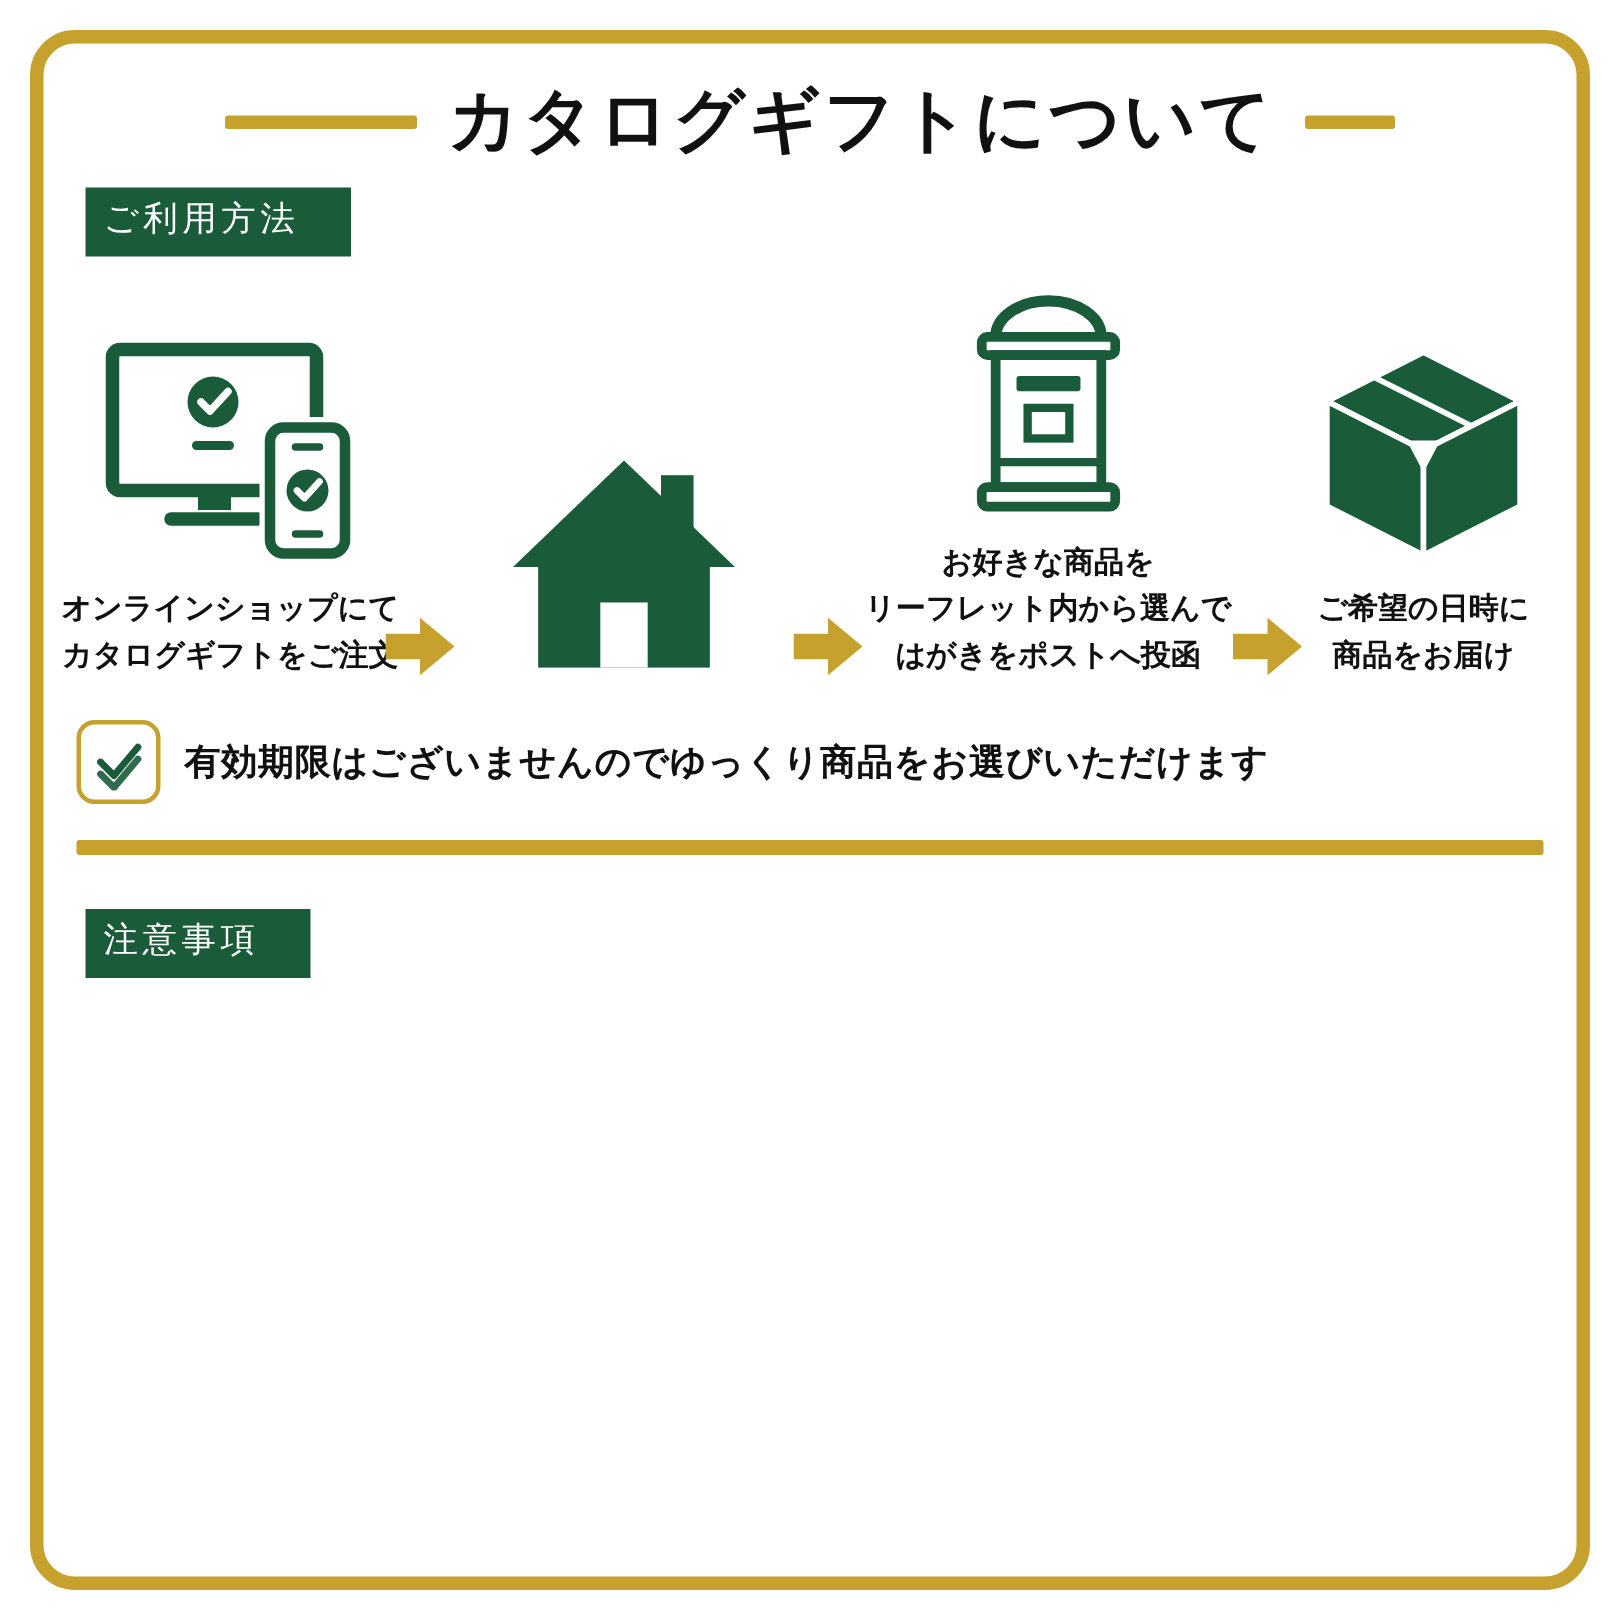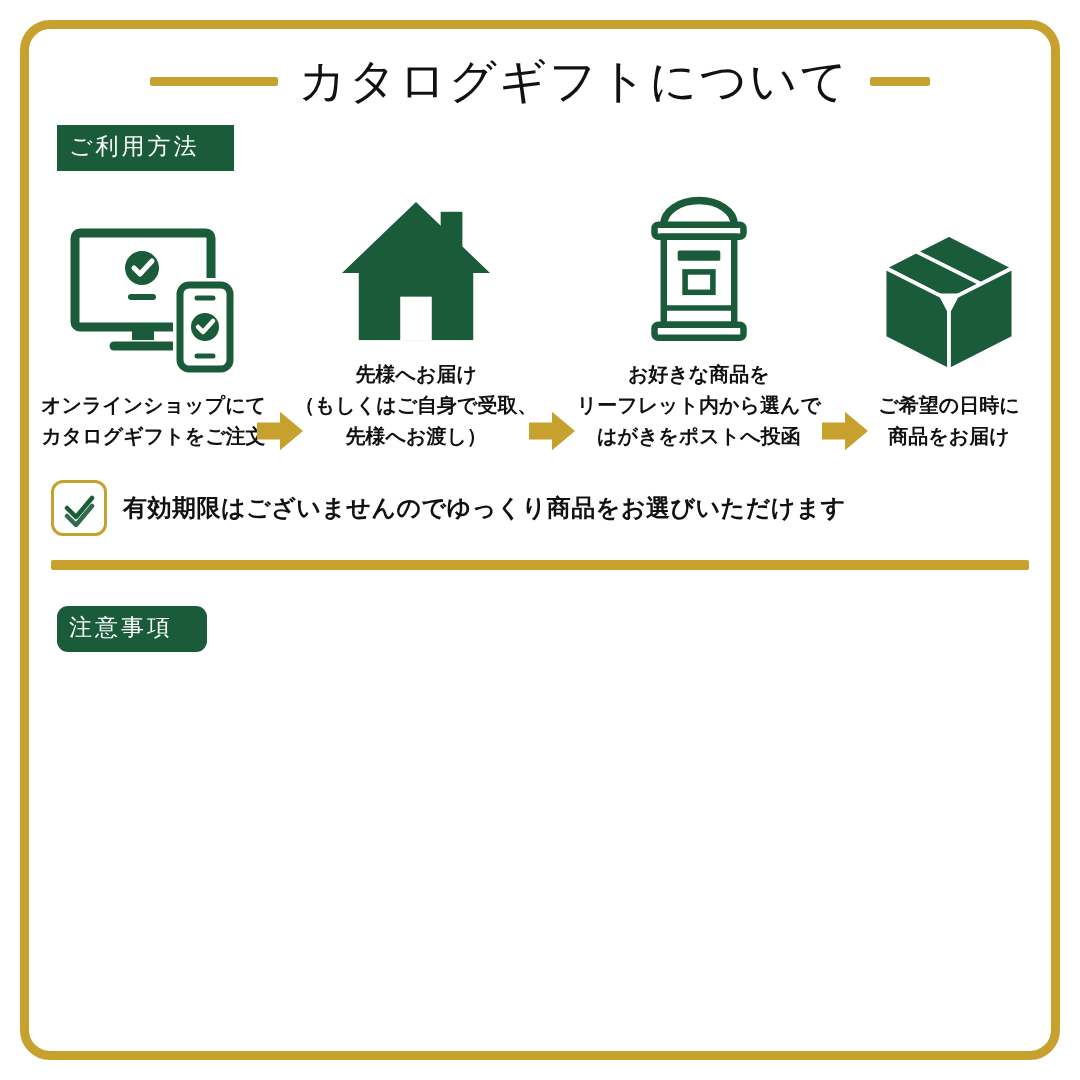--- a/index.html
+++ b/index.html
@@ -11,26 +11,26 @@
     overflow:hidden;
   }
   .frame{
     position:absolute;left:20px;top:20px;width:1040px;height:1040px;
     border:9px solid var(--gold);border-radius:30px;padding:18px 22px;
   }
   .title-row{display:flex;align-items:center;justify-content:center;gap:20px;margin-top:6px;}
   .rule{height:9px;background:var(--gold);border-radius:2px;flex-shrink:0;}
   .rule-left{width:128px;}
   .rule-right{width:60px;}
-  .page-title{font-size:47px;font-weight:400;letter-spacing:2px;line-height:1.2;white-space:pre;}
+  .page-title{font-size:47px;font-weight:700;letter-spacing:2px;line-height:1.2;white-space:pre;}
 
   .badge{display:inline-block;background:var(--green);color:#fff;font-size:23px;font-weight:400;
     letter-spacing:3px;padding:8px 34px 10px 12px;line-height:1.2;}
   .badge-usage{margin-top:16px;margin-left:6px;}
-  .badge-cautions{margin-top:36px;margin-left:6px;border-radius:11px;}
+  .badge-cautions{margin-top:36px;margin-left:6px;}
 
   .steps{display:flex;justify-content:space-between;align-items:flex-end;margin-top:24px;}
   .step{display:flex;flex-direction:column;align-items:center;}
   .step-1{width:205px}.step-2{width:225px}.step-3{width:245px}.step-4{width:160px}
   .icon-wrap{height:152px;display:flex;align-items:center;justify-content:center;}
   .step-caption{margin-top:12px;font-size:20px;font-weight:700;line-height:1.55;text-align:center;white-space:pre;}
   .arrow-cell{width:46px;flex-shrink:0;display:flex;justify-content:center;padding-top:56px;}
 
   .fill-green{fill:var(--green);}
   .stroke-green{stroke:var(--green);fill:none;}
@@ -92,23 +92,20 @@
 
     <div class="step step-2">
       <div class="icon-wrap">
         <svg width="148" height="140" viewBox="0 0 150 140">
           <rect x="100" y="10" width="22" height="45" class="fill-green"></rect>
           <polygon points="75,0 150,72 0,72" class="fill-green"></polygon>
           <rect x="17" y="70" width="116" height="70" class="fill-green"></rect>
           <rect x="59" y="96" width="32" height="44" fill="#fff"></rect>
         </svg>
       </div>
-      <div class="step-caption">先様へお届け
-（もしくはご自身で受取、
-先様へお渡し）</div>
     </div>
 
     <div class="arrow-cell">
       <svg width="46" height="42" viewBox="0 0 60 54">
         <polygon points="0,16 30,16 30,2 60,27 30,52 30,38 0,38" class="fill-gold"></polygon>
       </svg>
     </div>
 
     <div class="step step-3">
       <div class="icon-wrap">

